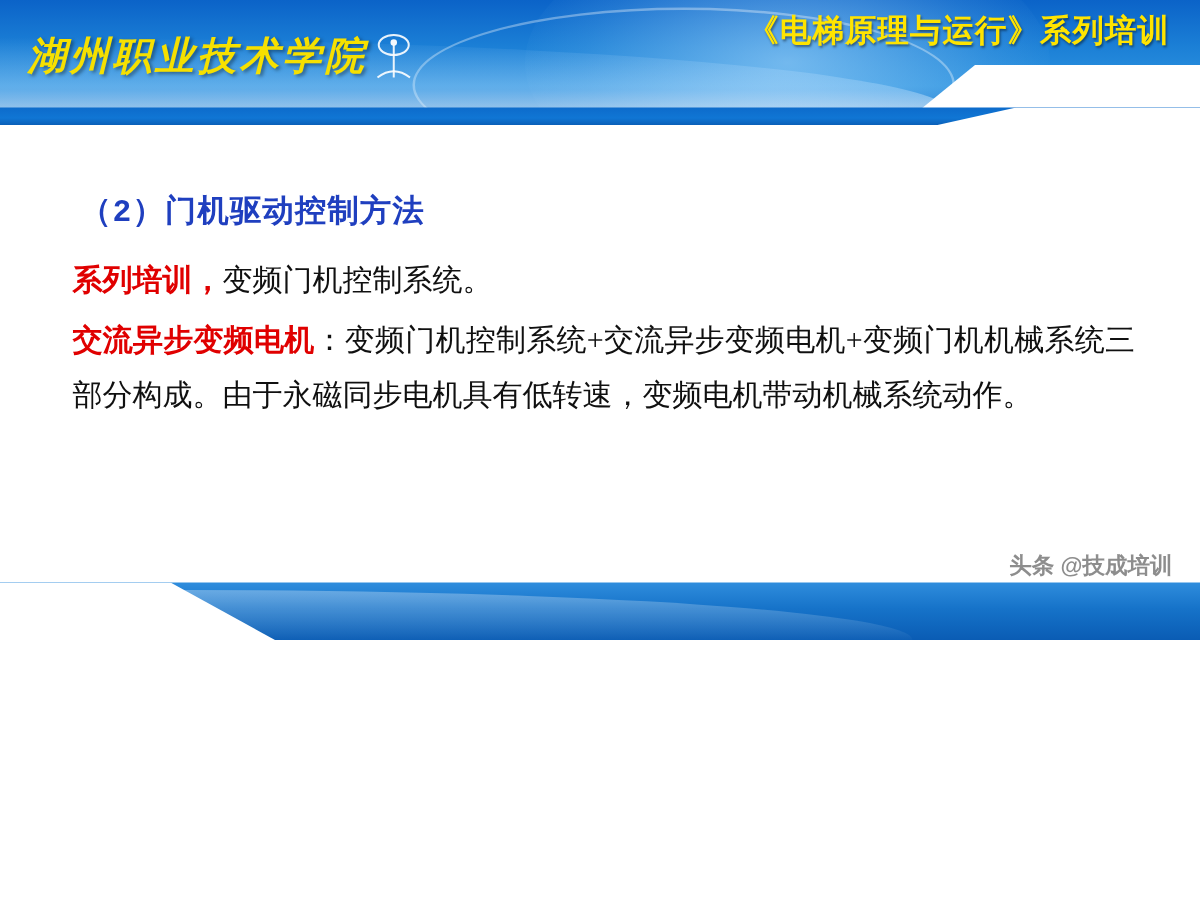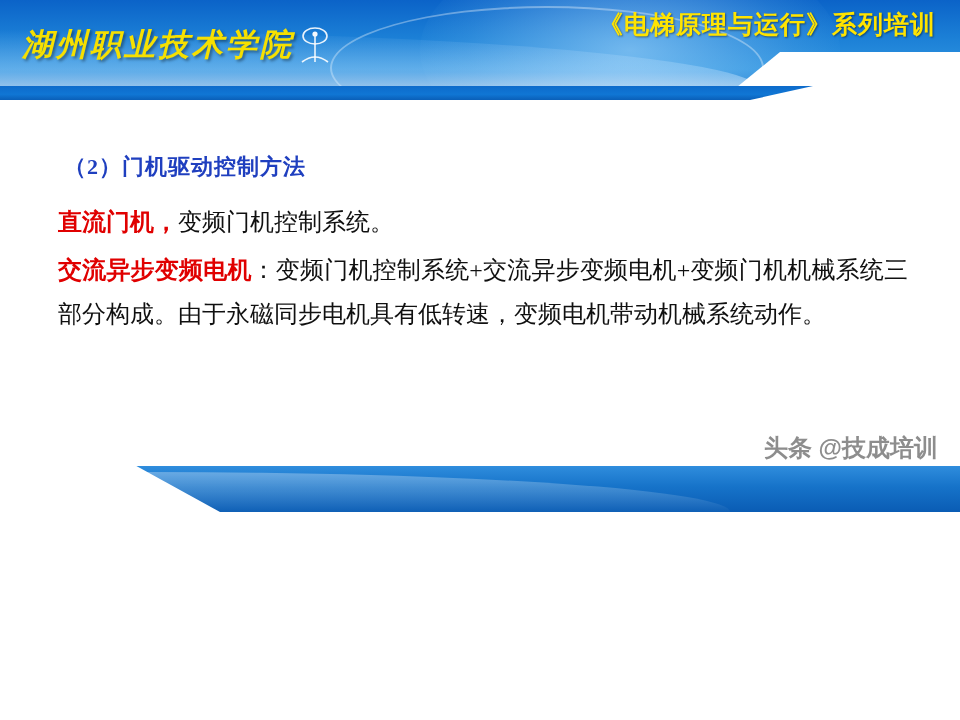--- a/index.html
+++ b/index.html
@@ -125,25 +125,26 @@
   }
 
   
   .content {
     position: absolute;
     left: 58px;
     top: 152px;
     width: 850px;
   }
   .heading {
-    font-size: 22px;
+    font-size: 25px;
     color: #1f3fbf;
     font-weight: bold;
     margin: 0 0 18px 6px;
     letter-spacing: 1px;
+    font-family: Liberation Mono, monospace;
   }
   .para {
     font-size: 24px;
     line-height: 44px;
     color: #101010;
     margin: 0 0 10px 0;
     text-align: justify;
   }
   .para.tight { margin-bottom: 4px; }
   .term {
@@ -177,21 +178,21 @@
     height: 40px;
     background: linear-gradient(180deg, rgba(255,255,255,0.30) 0%, rgba(255,255,255,0.02) 100%);
     border-top-right-radius: 100% 44px;
     pointer-events: none;
   }
   .watermark {
     position: absolute;
     right: 22px;
     bottom: 48px;
     font-family: "Liberation Sans", sans-serif;
-    font-size: 24px;
+    font-size: 18px;
     font-weight: bold;
     color: #7a7a7a;
     opacity: 0.85;
     white-space: nowrap;
   }
 </style>
 </head>
 <body>
 
 <div class="slide">
@@ -212,21 +213,21 @@
     <div class="header-title">《电梯原理与运行》系列培训</div>
     <div class="header-notch"></div>
   </div>
   <div class="blue-bar"></div>
   <div class="blue-bar-cut"></div>
 
   <div class="content">
     <div class="heading">（2）门机驱动控制方法</div>
 
     <p class="para tight">
-      <span class="term">直流门机，</span><span>变频门机控制系统。</span>
+      <span class="term">系列培训，</span><span>变频门机控制系统。</span>
     </p>
 
     <p class="para">
       <span class="term">交流异步变频电机</span><span>：变频门机控制系统+交流异步变频电机+变频门机机械系统三部分构成。由于永磁同步电机具有低转速，变频电机带动机械系统动作。</span>
     </p>
 
   </div>
 
   <div class="watermark">头条 @技成培训</div>
 

